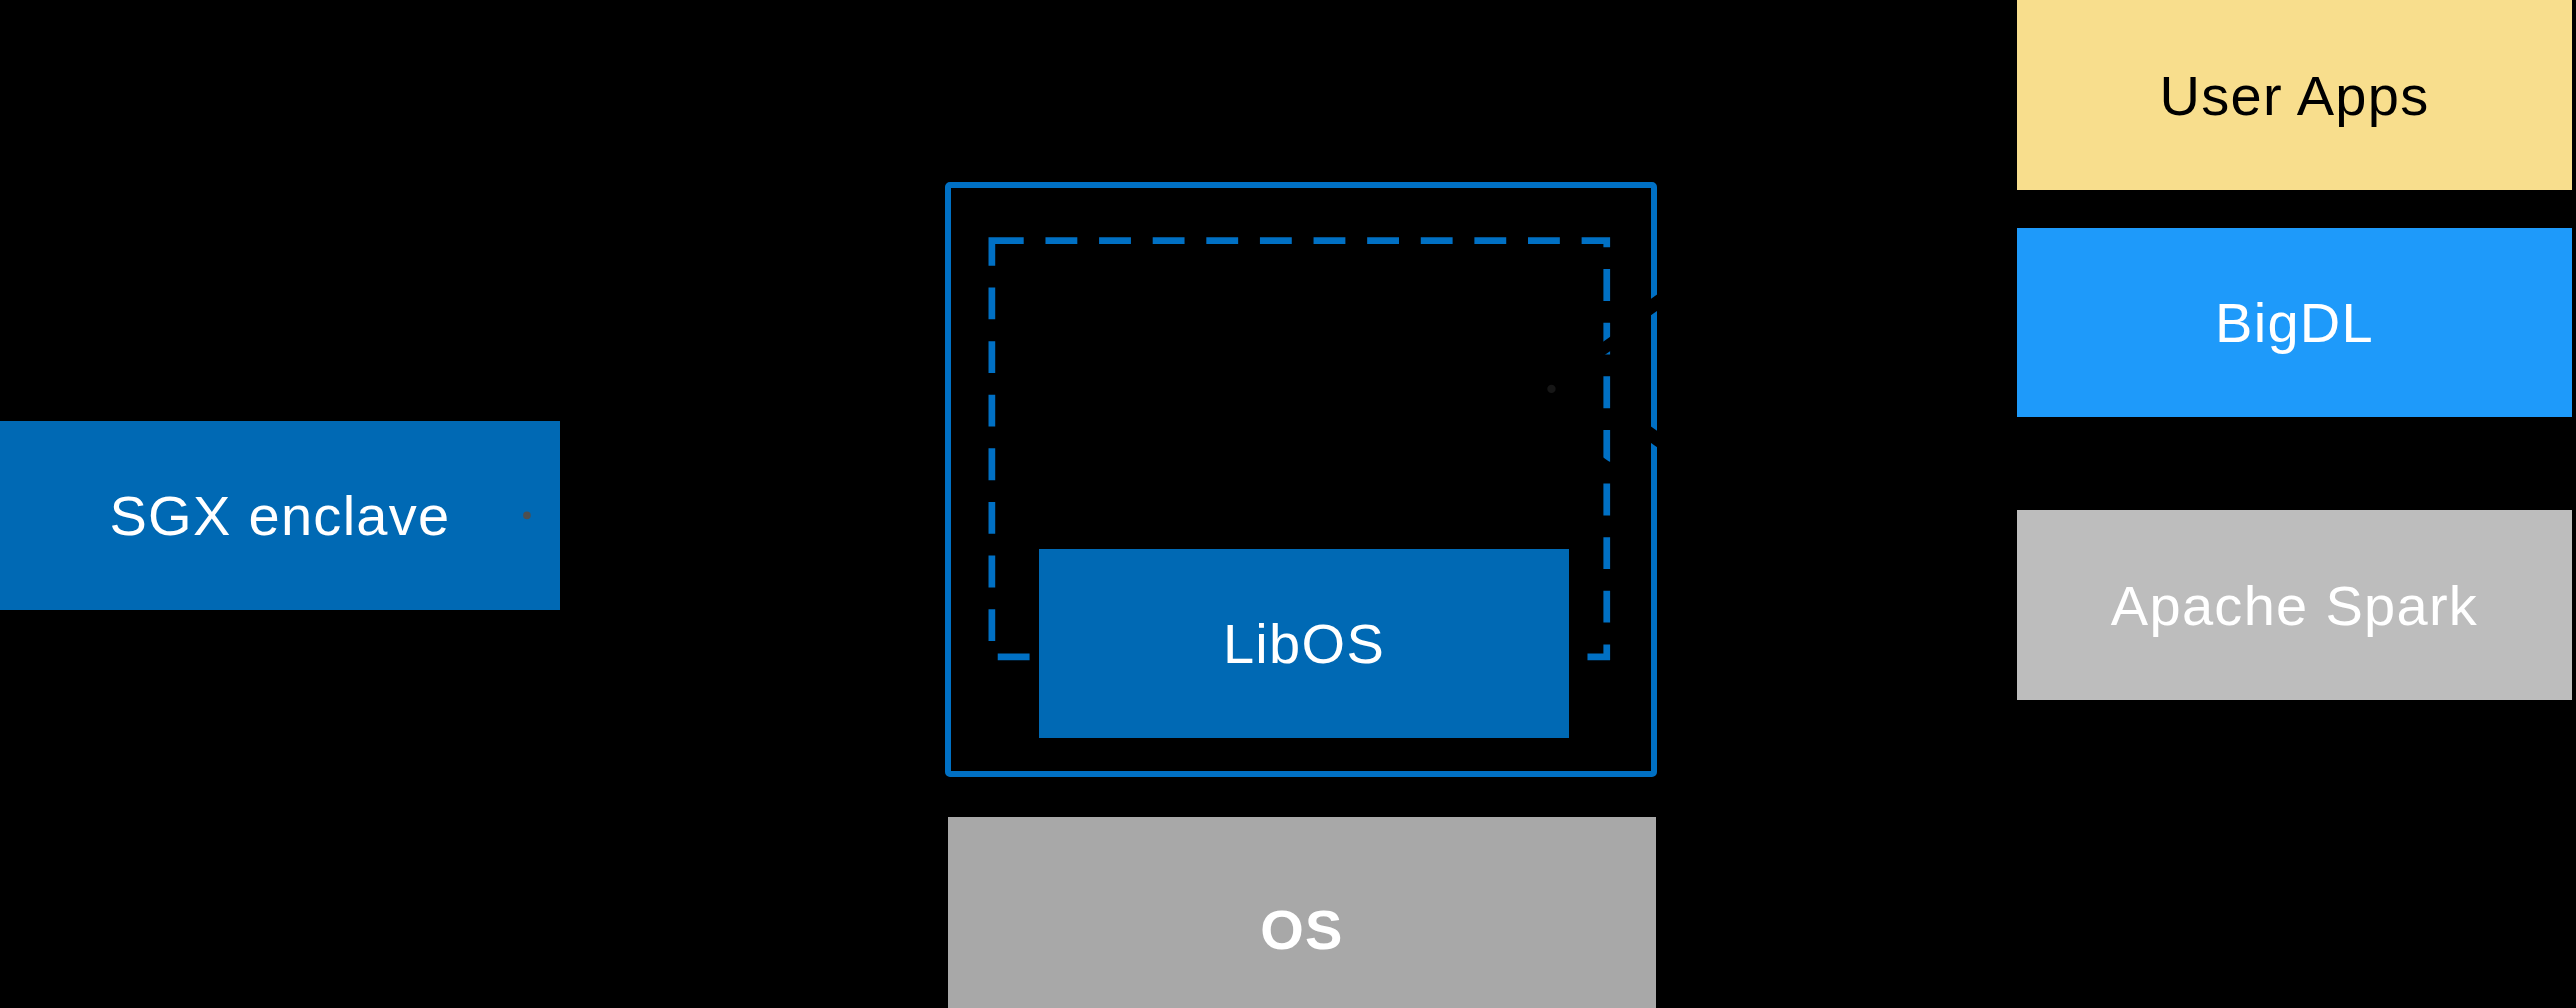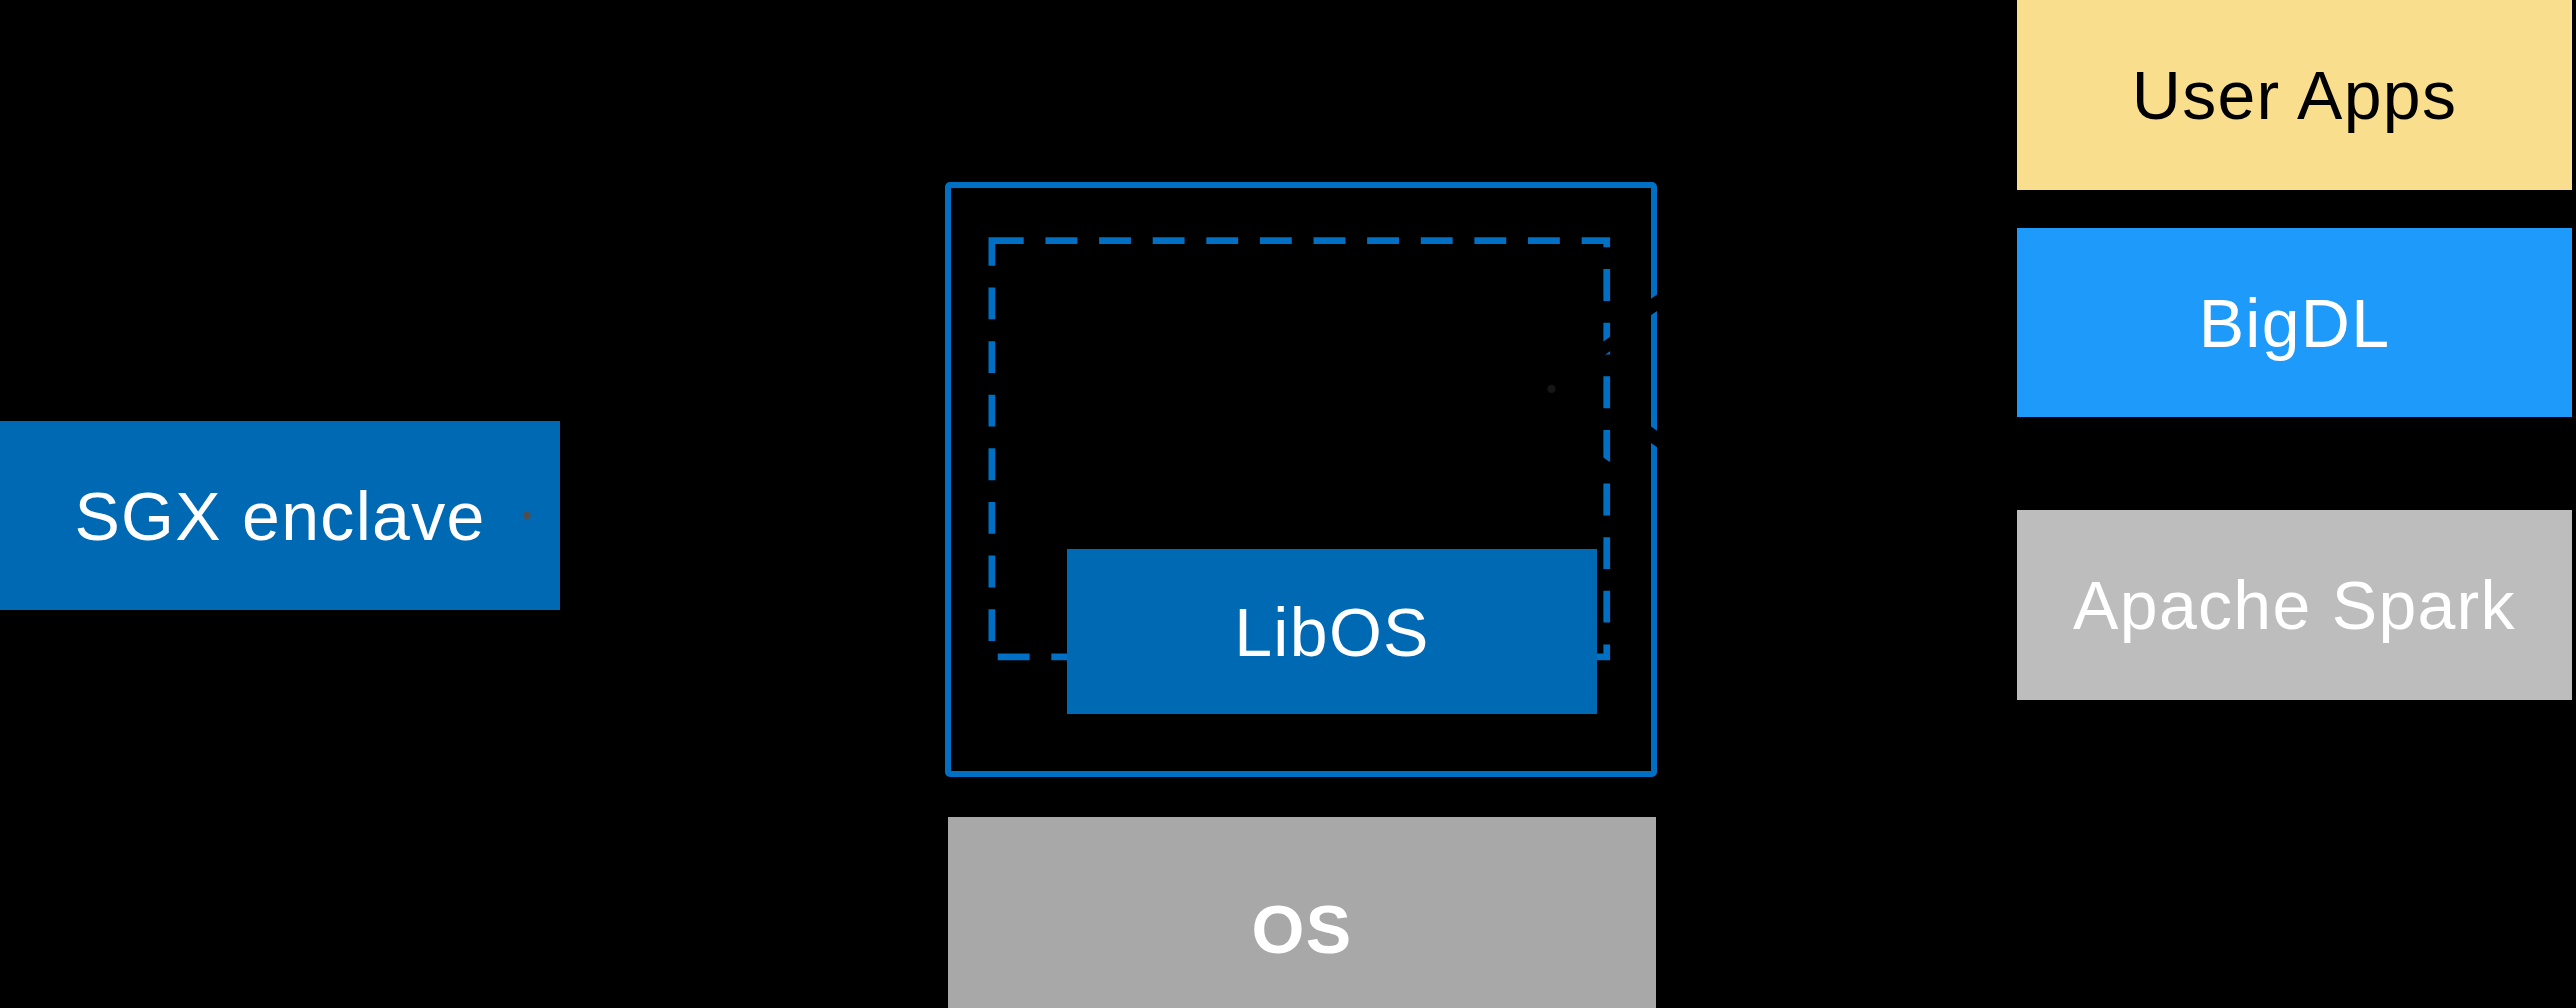--- a/index.html
+++ b/index.html
@@ -14,21 +14,21 @@
     background: var(--background);
     overflow: hidden;
     font-family: "Liberation Sans", "DejaVu Sans", sans-serif;
   }
   .box {
     position: absolute;
     display: flex;
     align-items: center;
     justify-content: center;
     box-sizing: border-box;
-    font-size: 68px;
+    font-size: 56px;
     letter-spacing: 1.3px;
     white-space: nowrap;
     z-index: 2;
   }
   .label { display: block; }
 
   
   #sgx-box {
     left: 0; top: 421px; width: 560px; height: 189px;
     background: var(--enclave-blue);
@@ -44,24 +44,23 @@
     box-sizing: border-box;
     z-index: 3;
     background: transparent;
   }
   #app-box {
     left: 1027px; top: 294px; width: 524px; height: 189px;
     background: var(--app-yellow);
     color: var(--text-dark);
   }
   #libos-box {
-    left: 1039px; top: 549px; width: 530px; height: 165px;
+    left: 1039px; top: 549px; width: 530px; height: 189px;
     background: var(--enclave-blue);
     color: var(--text-light);
-    margin-left: 28px;
   }
   #os-box {
     left: 948px; top: 817px; width: 708px; height: 224px;
     background: var(--os-gray);
     color: var(--text-light);
     font-weight: bold;
   }
 
   
   #user-apps-box {

